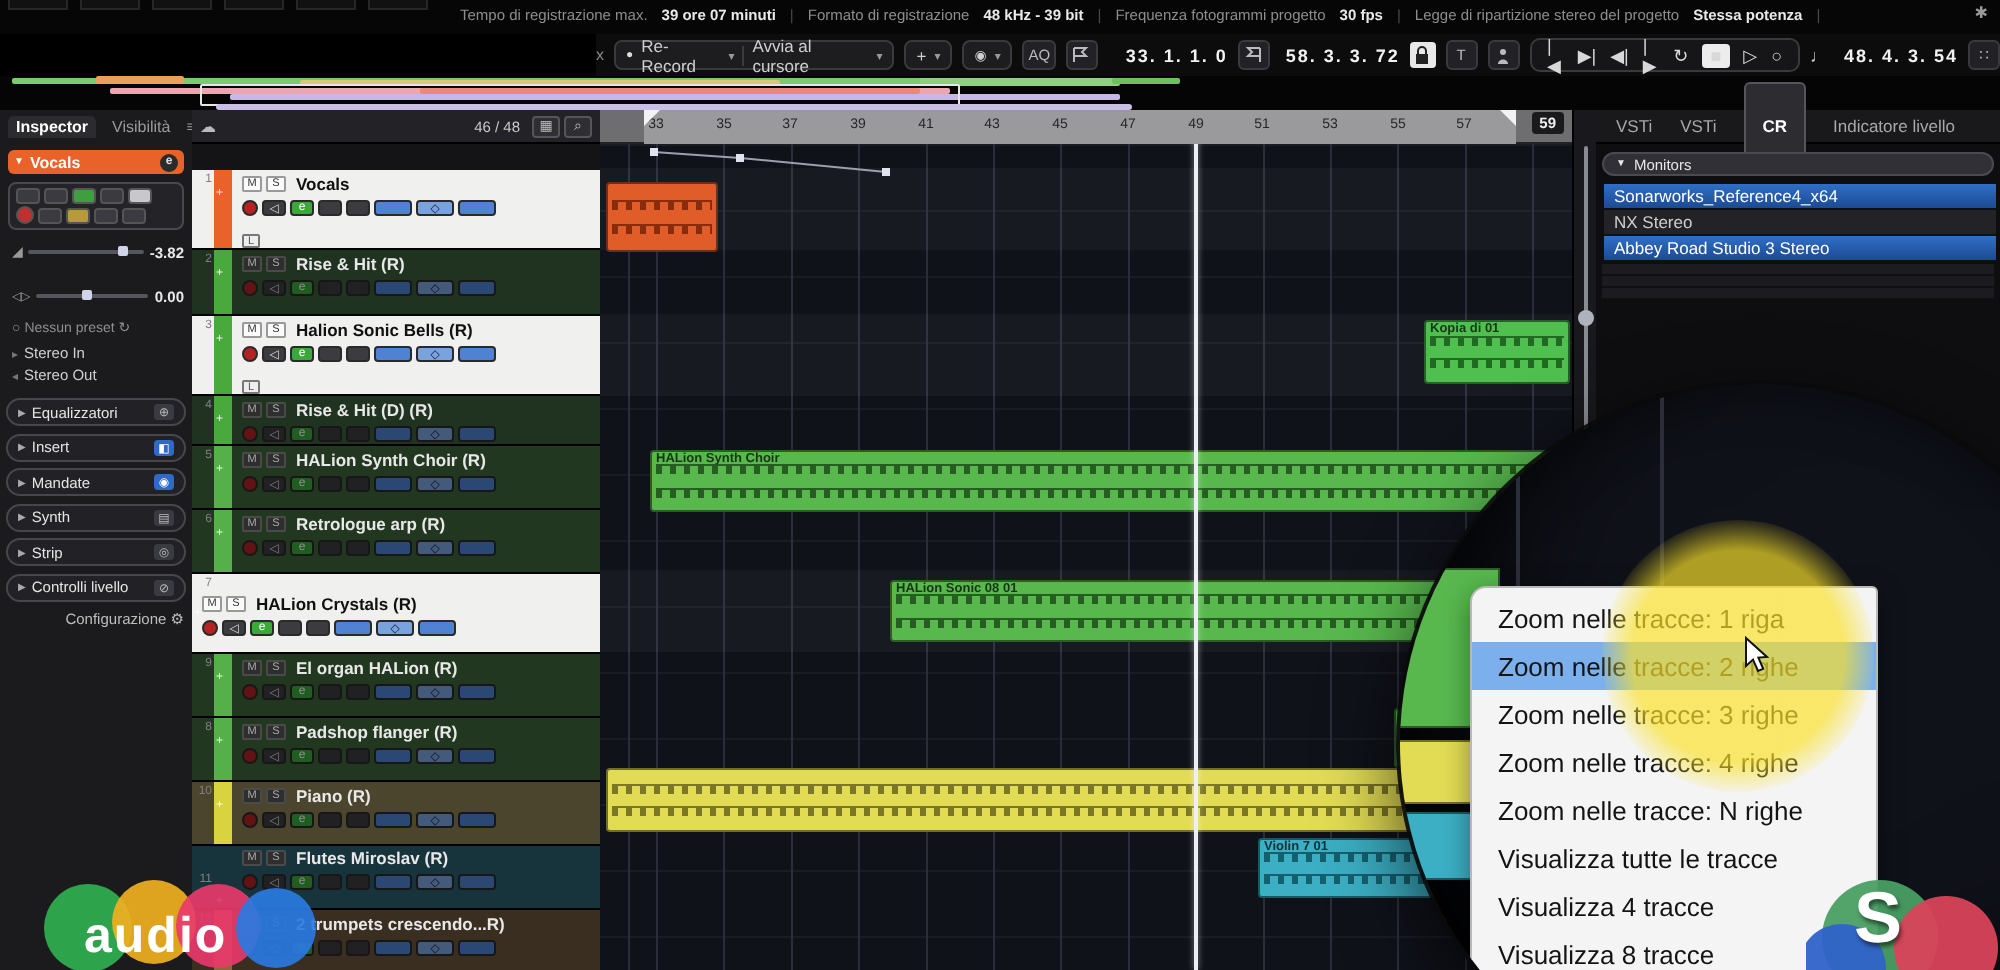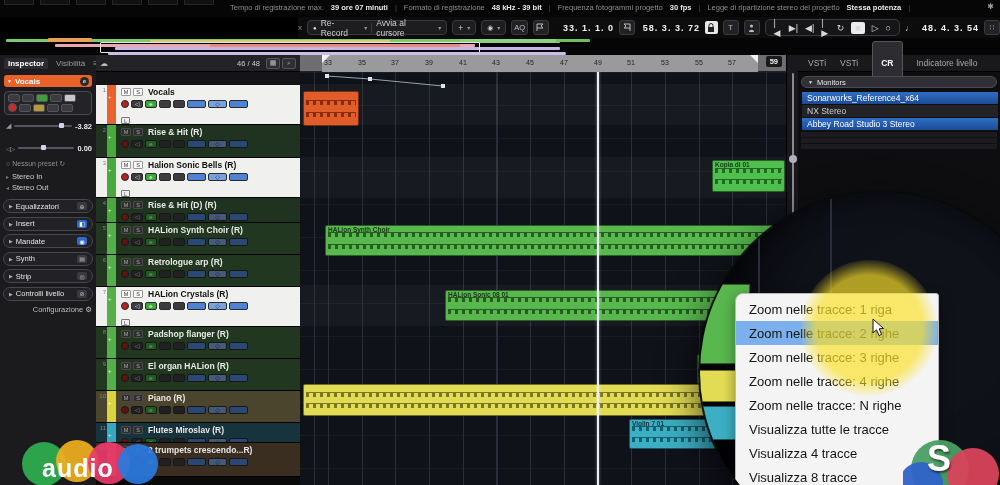--- a/index.html
+++ b/index.html
@@ -499,21 +499,21 @@
             <i class="tb"></i>
             <i class="tb"></i>
             <i class="tb bl"></i>
             <i class="tb bl d">◇</i>
             <i class="tb bl"></i>
           </div>
           <div class="trow3"></div>
         </div>
       </div>
 
-      <div class="trk sel" style="height: 40px; background: rgb(240, 240, 239);">
+      <div class="trk sel" style="height: 40px; background: rgb(240, 240, 239); flex-direction: column;">
         <span class="tnum">7</span>
         <span class="tstrip" style="background: rgb(85, 176, 74);">
           <b>+</b>
         </span>
         <div class="tbody">
           <div class="trow1">
             <span class="ms">M</span>
             <span class="ms">S</span>
             <span class="tname">HALion Crystals (R)</span>
           </div>
@@ -521,20 +521,45 @@
             <i class="tb dot"></i>
             <i class="tb">◁</i>
             <i class="tb eb">e</i>
             <i class="tb"></i>
             <i class="tb"></i>
             <i class="tb bl"></i>
             <i class="tb bl d">◇</i>
             <i class="tb bl"></i>
           </div>
           <div class="trow3"><span class="lbx">L</span></div>
+        </div>
+      </div>
+
+      <div class="trk" style="height: 32px; background: rgb(34, 55, 31);">
+        <span class="tnum">9</span>
+        <span class="tstrip" style="background: rgb(85, 176, 74);">
+          <b>+</b>
+        </span>
+        <div class="tbody">
+          <div class="trow1">
+            <span class="ms">M</span>
+            <span class="ms">S</span>
+            <span class="tname">El organ HALion (R)</span>
+          </div>
+          <div class="trow2">
+            <i class="tb dot"></i>
+            <i class="tb">◁</i>
+            <i class="tb eb">e</i>
+            <i class="tb"></i>
+            <i class="tb"></i>
+            <i class="tb bl"></i>
+            <i class="tb bl d">◇</i>
+            <i class="tb bl"></i>
+          </div>
+          <div class="trow3"></div>
         </div>
       </div>
 
       <div class="trk" style="height: 32px; background: rgb(34, 55, 31);">
         <span class="tnum">8</span>
         <span class="tstrip" style="background: rgb(85, 176, 74);">
           <b>+</b>
         </span>
         <div class="tbody">
           <div class="trow1">
@@ -549,45 +574,20 @@
             <i class="tb"></i>
             <i class="tb"></i>
             <i class="tb bl"></i>
             <i class="tb bl d">◇</i>
             <i class="tb bl"></i>
           </div>
           <div class="trow3"></div>
         </div>
       </div>
 
-      <div class="trk" style="height: 32px; background: rgb(34, 55, 31);">
-        <span class="tnum">9</span>
-        <span class="tstrip" style="background: rgb(85, 176, 74);">
-          <b>+</b>
-        </span>
-        <div class="tbody">
-          <div class="trow1">
-            <span class="ms">M</span>
-            <span class="ms">S</span>
-            <span class="tname">El organ HALion (R)</span>
-          </div>
-          <div class="trow2">
-            <i class="tb dot"></i>
-            <i class="tb">◁</i>
-            <i class="tb eb">e</i>
-            <i class="tb"></i>
-            <i class="tb"></i>
-            <i class="tb bl"></i>
-            <i class="tb bl d">◇</i>
-            <i class="tb bl"></i>
-          </div>
-          <div class="trow3"></div>
-        </div>
-      </div>
-
       <div class="trk" style="height: 32px; background: rgb(74, 69, 44);">
         <span class="tnum">10</span>
         <span class="tstrip" style="background: rgb(217, 211, 63);">
           <b>+</b>
         </span>
         <div class="tbody">
           <div class="trow1">
             <span class="ms">M</span>
             <span class="ms">S</span>
             <span class="tname">Piano (R)</span>
@@ -599,21 +599,21 @@
             <i class="tb"></i>
             <i class="tb"></i>
             <i class="tb bl"></i>
             <i class="tb bl d">◇</i>
             <i class="tb bl"></i>
           </div>
           <div class="trow3"></div>
         </div>
       </div>
 
-      <div class="trk" style="height: 20px; background: rgb(23, 51, 59);">
+      <div class="trk" style="height: 32px; background: rgb(23, 51, 59); align-items: center;">
         <span class="tnum">11</span>
         <span class="tstrip" style="background: rgb(54, 169, 192);">
           <b>+</b>
         </span>
         <div class="tbody">
           <div class="trow1">
             <span class="ms">M</span>
             <span class="ms">S</span>
             <span class="tname">Flutes Miroslav (R)</span>
           </div>

